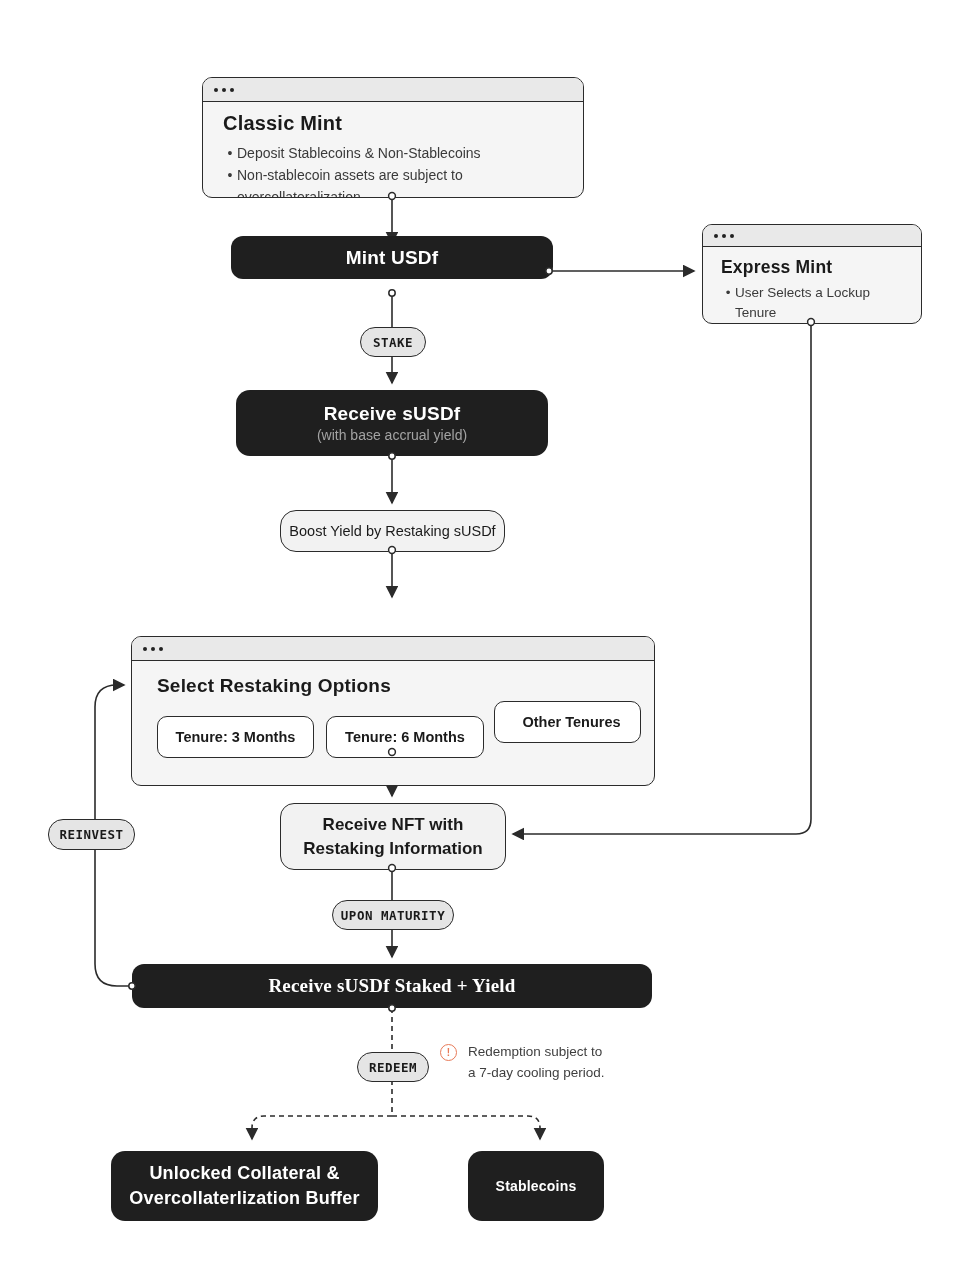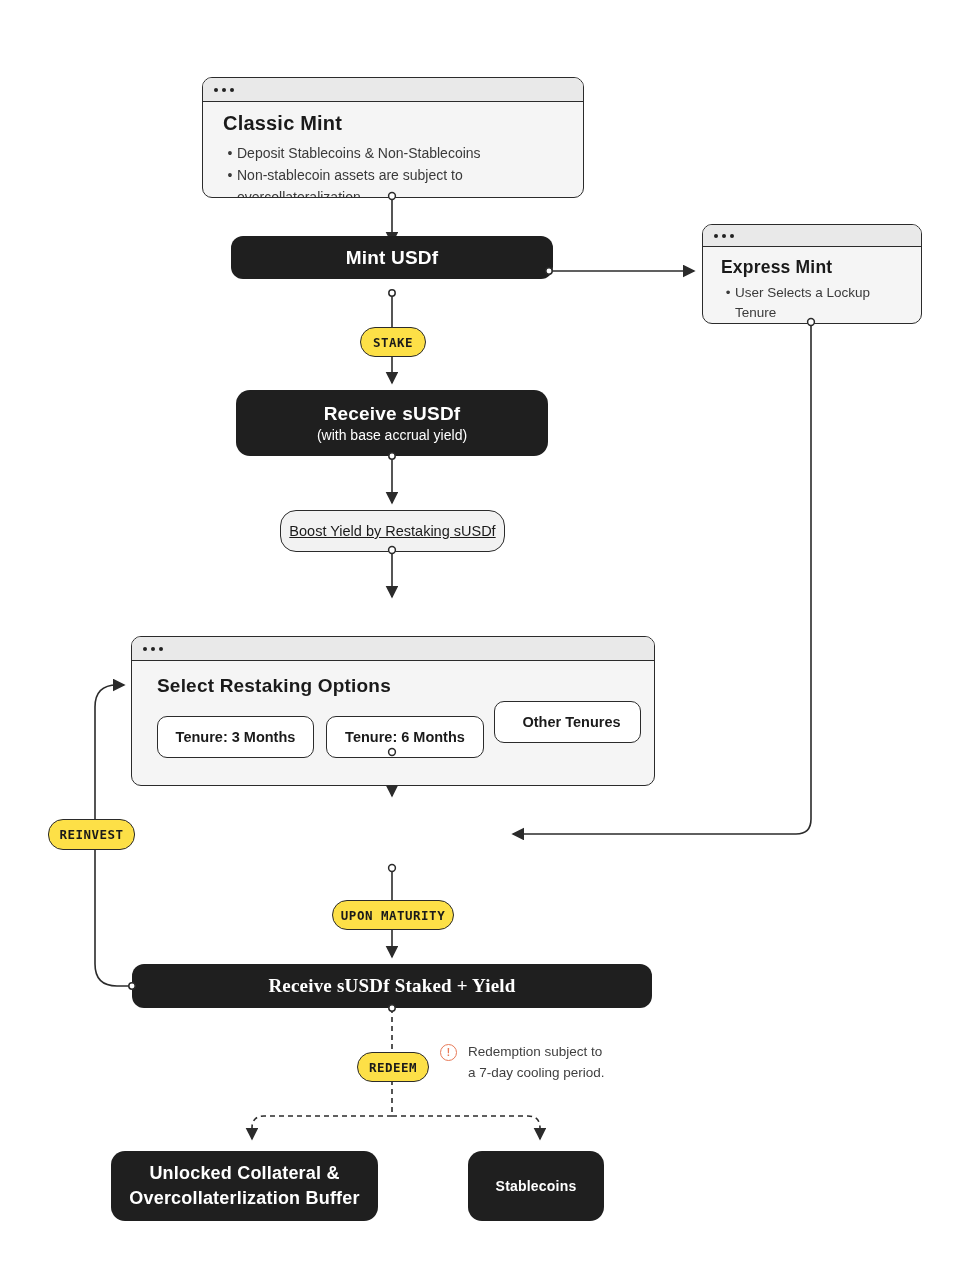--- a/index.html
+++ b/index.html
@@ -15,30 +15,30 @@
   .window .body{padding:10px 20px 0 20px;}
   .win-title{font-weight:bold;font-size:20px;letter-spacing:.2px;color:#1a1a1a;}
   .bullets{margin-top:7px;}
   .bullet{display:flex;font-size:14px;color:#3a3a3a;line-height:22px;}
   .bullet .b{width:14px;flex:0 0 14px;text-align:center;color:#3a3a3a;}
 
   
   .dark-node{position:absolute;z-index:2;background:#1f1f1f;border-radius:12px;color:#fff;
              display:flex;flex-direction:column;align-items:center;justify-content:center;text-align:center;}
   .dark-node .main{font-weight:bold;font-size:19px;letter-spacing:.2px;}
-  .dark-node .sub{font-weight:normal;font-size:14px;color:#ffffff;margin-top:2px;}
+  .dark-node .sub{font-weight:normal;font-size:14px;color:#a3a3a3;margin-top:2px;}
 
   
   .light-node{position:absolute;z-index:2;background:#f2f2f2;border:1.5px solid #2b2b2b;border-radius:14px;
               display:flex;flex-direction:column;align-items:center;justify-content:center;text-align:center;}
   .light-node .main{font-weight:bold;font-size:17px;line-height:24px;color:#1a1a1a;}
   .light-node.small{font-size:14.5px;color:#1a1a1a;border-radius:16px;}
 
   
-  .pill{position:absolute;z-index:3;background:#fde047;border:1.5px solid #2b2b2b;border-radius:15px;
+  .pill{position:absolute;z-index:3;background:#e5e5e5;border:1.5px solid #2b2b2b;border-radius:15px;
         display:flex;align-items:center;justify-content:center;
         font-family:"DejaVu Sans Mono", monospace;font-size:12.5px;font-weight:bold;letter-spacing:.5px;color:#1a1a1a;text-align:center;}
 
   
   .opt-btn{position:absolute;background:#ffffff;border:1.5px solid #2b2b2b;border-radius:10px;height:40px;
            display:flex;align-items:center;justify-content:center;font-weight:bold;font-size:14.5px;color:#1a1a1a;cursor:pointer;}
 
   
   .note{position:absolute;z-index:2;display:flex;gap:11px;align-items:flex-start;}
   .note .icon{width:15px;height:15px;border:1.5px solid #e87a58;border-radius:50%;margin-top:3px;
@@ -117,40 +117,44 @@
     </div>
   </div>
 
   <div class="pill" style="left:360px;top:327px;width:64px;height:28px;">STAKE</div>
 
   <div class="dark-node" style="left:236px;top:390px;width:312px;height:66px;border-radius:14px;text-align:right;">
     <div class="main">Receive sUSDf</div>
     <div class="sub">(with base accrual yield)</div>
   </div>
 
-  <div class="light-node small" style="left:280px;top:510px;width:223px;height:40px;text-decoration:underline;">
+  <div class="light-node small" style="left:280px;top:510px;width:223px;height:40px;">
     <span style="font-size:14.5px;">Boost Yield by Restaking sUSDf</span>
   </div>
 
   <div class="window" style="left:131px;top:604px;width:522px;height:148px;margin-top:32px;">
     <div class="titlebar">
       <span class="dot"></span>
         <span class="dot"></span>
         <span class="dot"></span>
     </div>
     <div class="body" style="padding-left:25px;">
       <div class="win-title" style="font-size:19px;margin-top:4px;">Select Restaking Options</div>
     </div>
     <div class="opt-btn" style="left:25px;top:79px;width:155px;">Tenure: 3 Months</div>
     <div class="opt-btn" style="left:194px;top:79px;width:156px;">Tenure: 6 Months</div>
     <div class="opt-btn" style="left:362px;top:64px;width:137px;padding-left:8px;">Other Tenures</div>
   </div>
 
   <div class="pill" style="left:48px;top:819px;width:85px;height:29px;">REINVEST</div>
 
+  <div class="light-node" style="left:280px;top:803px;width:224px;height:65px;">
+    <div class="main">Receive NFT with</div>
+    <div class="main">Restaking Information</div>
+  </div>
 
   <div class="pill" style="left:332px;top:900px;width:120px;height:28px;">UPON MATURITY</div>
 
   <div class="dark-node" style="left:132px;top:964px;width:520px;height:44px;font-family:Liberation Serif, serif;">
     <div class="main">Receive sUSDf Staked + Yield</div>
   </div>
 
   <div class="pill" style="left:357px;top:1052px;width:70px;height:28px;">REDEEM</div>
 
   <div class="note" style="left:440px;top:1041px;">

